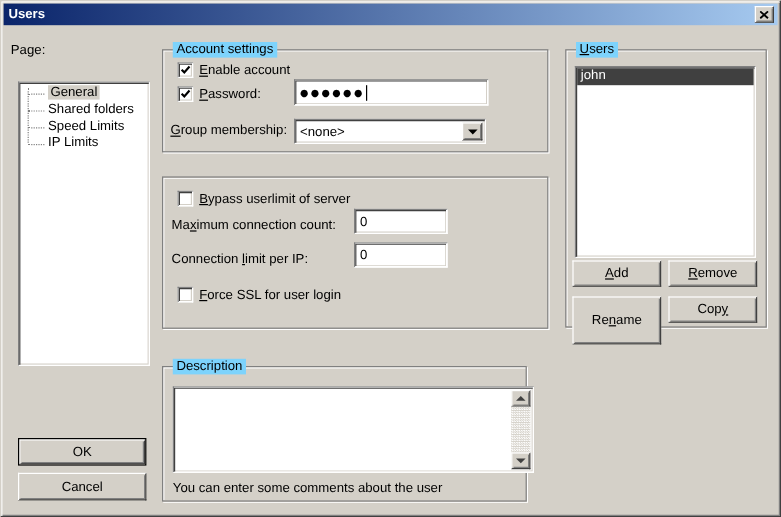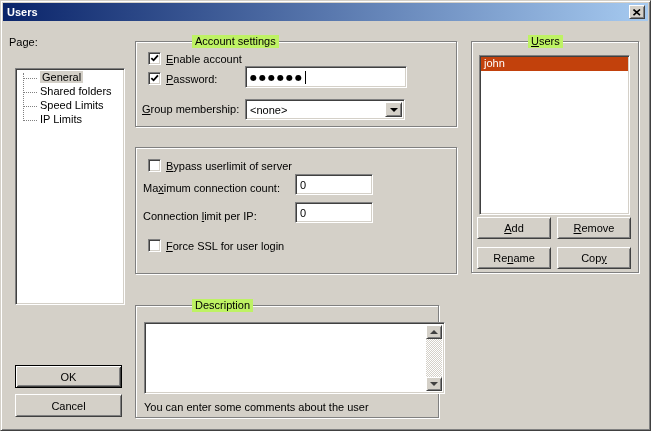--- a/index.html
+++ b/index.html
@@ -37,22 +37,22 @@
     box-shadow:inset 1px 1px 0 #fff, inset -1px -1px 0 #404040,
                inset 2px 2px 0 #d4d0c8, inset -2px -2px 0 #808080;
     justify-content:center;
   }
   .group{
     position:absolute;box-sizing:border-box;
     border:1px solid #808080;
     box-shadow:1px 1px 0 #fff, inset 1px 1px 0 #fff;
   }
   .group-title{
-    position:absolute;top:-7px;left:8px;background:#bef264;
-    padding:0 3px;line-height:13px;white-space:nowrap;margin-left:48px;
+    position:absolute;top:-7px;left:8px;background:#7dd3fc;
+    padding:0 3px;line-height:13px;white-space:nowrap;
   }
   .sunken{
     background:#fff;box-sizing:border-box;
     border:1px solid;border-color:#808080 #fff #fff #808080;
     box-shadow:inset 1px 1px 0 #404040, inset -1px -1px 0 #d4d0c8;
   }
   .lbl{position:absolute;white-space:nowrap;line-height:13px;}
   .accel{text-decoration:underline;}
   .checkbox{
     position:absolute;width:13px;height:13px;background:#fff;box-sizing:border-box;
@@ -71,21 +71,21 @@
   }
   .tri-down{width:0;height:0;border:4px solid transparent;border-top:4px solid #000;border-bottom:none;}
   .tri-up-sb{width:0;height:0;border:4px solid transparent;border-bottom:4px solid #404040;border-top:none;}
   .tri-down-sb{width:0;height:0;border:4px solid transparent;border-top:4px solid #404040;border-bottom:none;}
   .tree{position:absolute;left:14px;top:51px;width:110px;height:237px;padding-top:2px;margin-top:16px;}
   .tree-rail{position:absolute;left:7px;top:4px;height:46px;width:0;border-left:1px dotted #808080;}
   .tree-row{position:relative;height:14px;line-height:13px;padding-left:24px;white-space:nowrap;}
   .tree-row::before{content:"";position:absolute;left:7px;top:7px;width:14px;height:0;border-top:1px dotted #808080;}
   .tree-sel{background:#d4d0c8;padding:0 2px;}
   .listbox{position:absolute;left:7px;top:13px;width:151px;height:160px;padding-top:1px;}
-  .list-item-sel{height:14px;line-height:13px;background:#c2410c;color:#fff;padding-left:3px;margin:0 1px;}
+  .list-item-sel{height:14px;line-height:13px;background:#404040;color:#fff;padding-left:3px;margin:0 1px;}
   .textarea{position:absolute;left:8px;top:16px;width:301px;height:72px;}
   .scrollbar{position:absolute;top:2px;right:2px;bottom:2px;width:16px;}
   .sb-btn{position:absolute;left:0;width:16px;height:14px;display:flex;align-items:center;justify-content:center;}
   .sb-up{top:0;}
   .sb-down{bottom:0;}
   .sb-track{
     position:absolute;left:0;right:0;top:14px;bottom:14px;
     background-color:#fff;
     background-image:conic-gradient(#fff 90deg,#d4d0c8 0 180deg,#fff 0 270deg,#d4d0c8 0);
     background-size:2px 2px;
@@ -183,21 +183,21 @@
     <span class="group-title"><span></span><span class="accel">U</span><span>sers</span></span>
     <div class="listbox sunken">
       <div class="list-item-sel"><span>john</span></div>
     </div>
     <div class="btn" style="left:5px;top:175px;width:74px;height:22px">
         <span><span></span><span class="accel">A</span><span>dd</span></span>
       </div>
     <div class="btn" style="left:85px;top:175px;width:74px;height:22px">
         <span><span></span><span class="accel">R</span><span>emove</span></span>
       </div>
-    <div class="btn" style="left:5px;top:205px;width:74px;height:22px">
+    <div class="btn" style="left:5px;top:205px;width:74px;height:40px">
         <span><span>Re</span><span class="accel">n</span><span>ame</span></span>
       </div>
     <div class="btn" style="left:85px;top:205px;width:74px;height:22px">
         <span><span>Cop</span><span class="accel">y</span><span></span></span>
       </div>
   </div>
 
   <div class="btn btn-default" style="left:14px;top:364px;width:107px;height:23px">
       <span>OK</span>
     </div>

